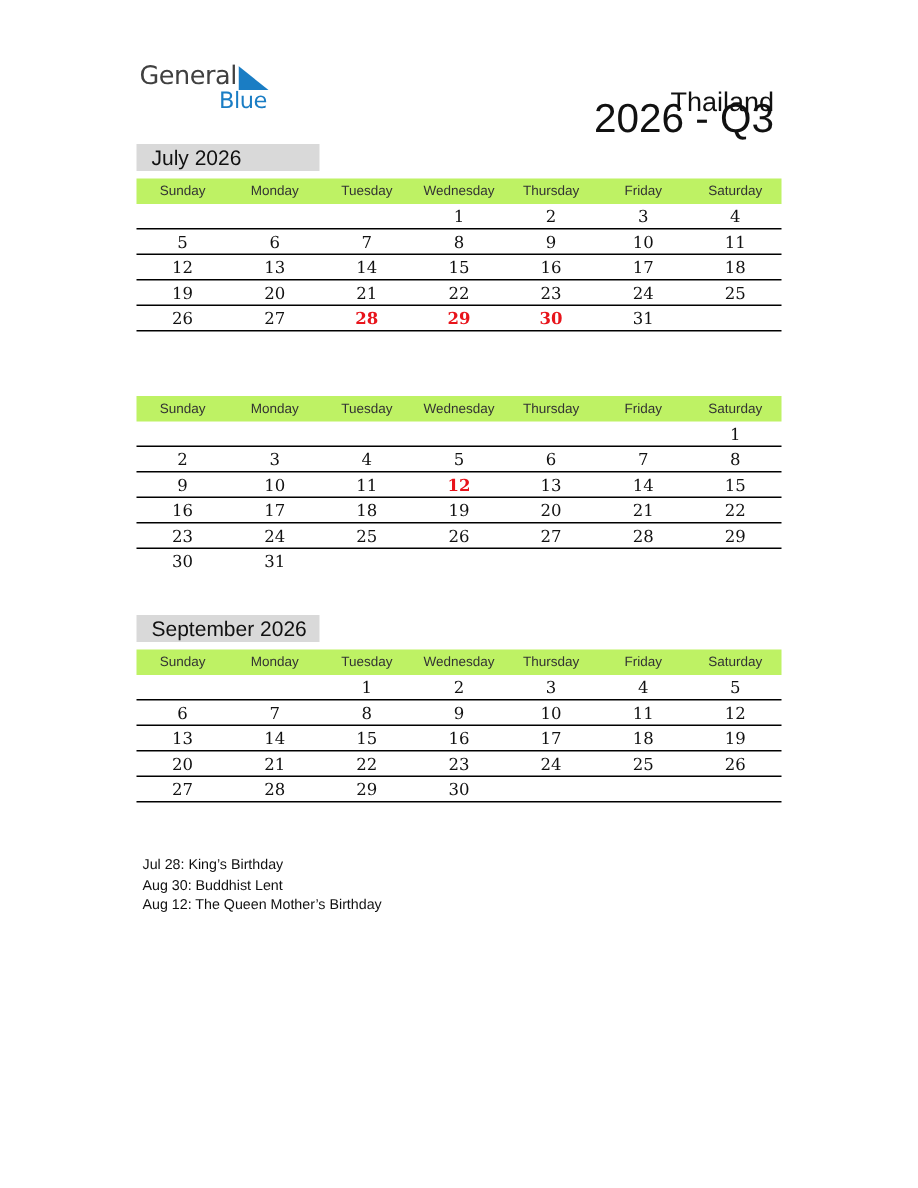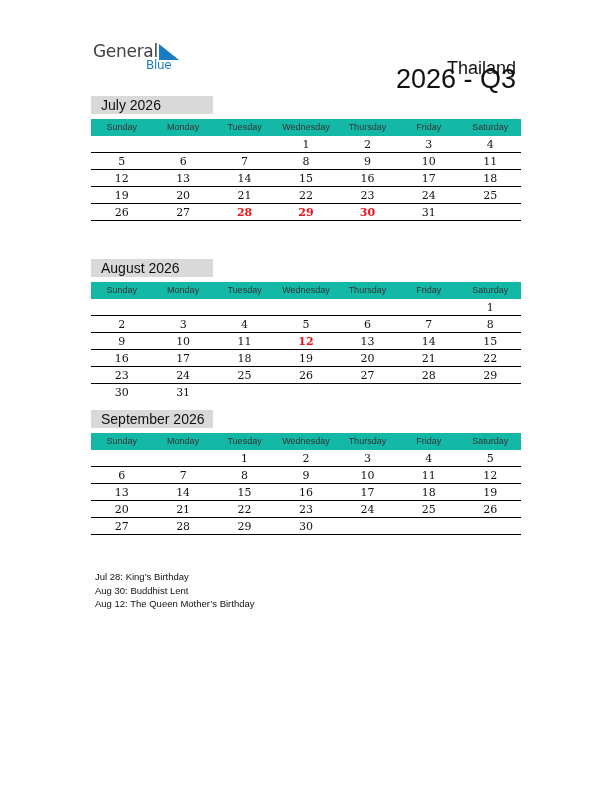--- a/index.html
+++ b/index.html
@@ -1,25 +1,25 @@
 <!DOCTYPE html>
 <html><head>
 <meta charset="utf-8">
 <style>
   html, body { margin:0; padding:0; background:#ffffff; }
   body { width:612px; height:792px; position:relative; overflow:hidden; font-family:"Liberation Sans", sans-serif; color:#000; }
   .logo { position:absolute; left:93px; top:41px; width:100px; height:40px; }
   .logo .general { position:absolute; left:0; top:0; font-family:"DejaVu Sans", sans-serif; font-size:17px; color:#404040; letter-spacing:-0.3px; }
-  .logo .blue { position:absolute; left:53px; top:17px; font-family:"DejaVu Sans", sans-serif; font-size:12px; color:#1a7dc4; letter-spacing:-0.3px; }
+  .logo .blue { position:absolute; left:53px; top:17px; font-family:"DejaVu Sans", sans-serif; font-size:15px; color:#1a7dc4; letter-spacing:-0.3px; }
   .logo svg { position:absolute; left:66px; top:3px; }
   .title { position:absolute; right:96px; top:38px; font-size:27px; color:#111; text-align:right; white-space:nowrap;margin-top:26px; }
   .country { position:absolute; right:96px; top:58px; font-size:18px; color:#111; text-align:right; }
   .month { position:absolute; left:91px; width:430px; }
   .month-name { width:122px; height:18px; background:#d9d9d9; font-size:14px; line-height:18px; padding-left:10px; box-sizing:border-box; color:#111; }
-  .dow-row { display:flex; margin-top:5px; height:17px; background:#14b8a6; }
+  .dow-row { display:flex; margin-top:5px; height:17px; background:#bef264; }
   .dow-row span { flex:1; text-align:center; font-size:9px; line-height:17px; color:#333; }
   .week { display:flex; height:16px; border-bottom:1px solid #000; }
   .week span { flex:1; text-align:center; font-family:"DejaVu Serif", serif; font-size:11px; line-height:17px; color:#111; }
   .week span.hol { color:#e8141b; font-weight:bold; }
   .week.last { border-bottom:1px solid #000; }
   .week.nobottom { border-bottom:none; }
   .notes { position:absolute; left:95px; top:570px; font-size:9.5px; line-height:13.5px; color:#111; }
 </style>
 </head>
 <body>
@@ -89,21 +89,20 @@
         <span class="hol" style="color: rgb(232, 20, 27);">28</span>
         <span class="hol" style="color: rgb(232, 20, 27);">29</span>
         <span class="hol" style="color: rgb(232, 20, 27);">30</span>
         <span>31</span>
         <span></span>
       </div>
     </div>
 </div>
 
 <div class="month" id="m1" style="top:259px;">
-  <div class="month-name">August 2026</div>
   <div class="dow-row">
       <span>Sunday</span>
       <span>Monday</span>
       <span>Tuesday</span>
       <span>Wednesday</span>
       <span>Thursday</span>
       <span>Friday</span>
       <span>Saturday</span>
     </div>
   <div class="weeks">

